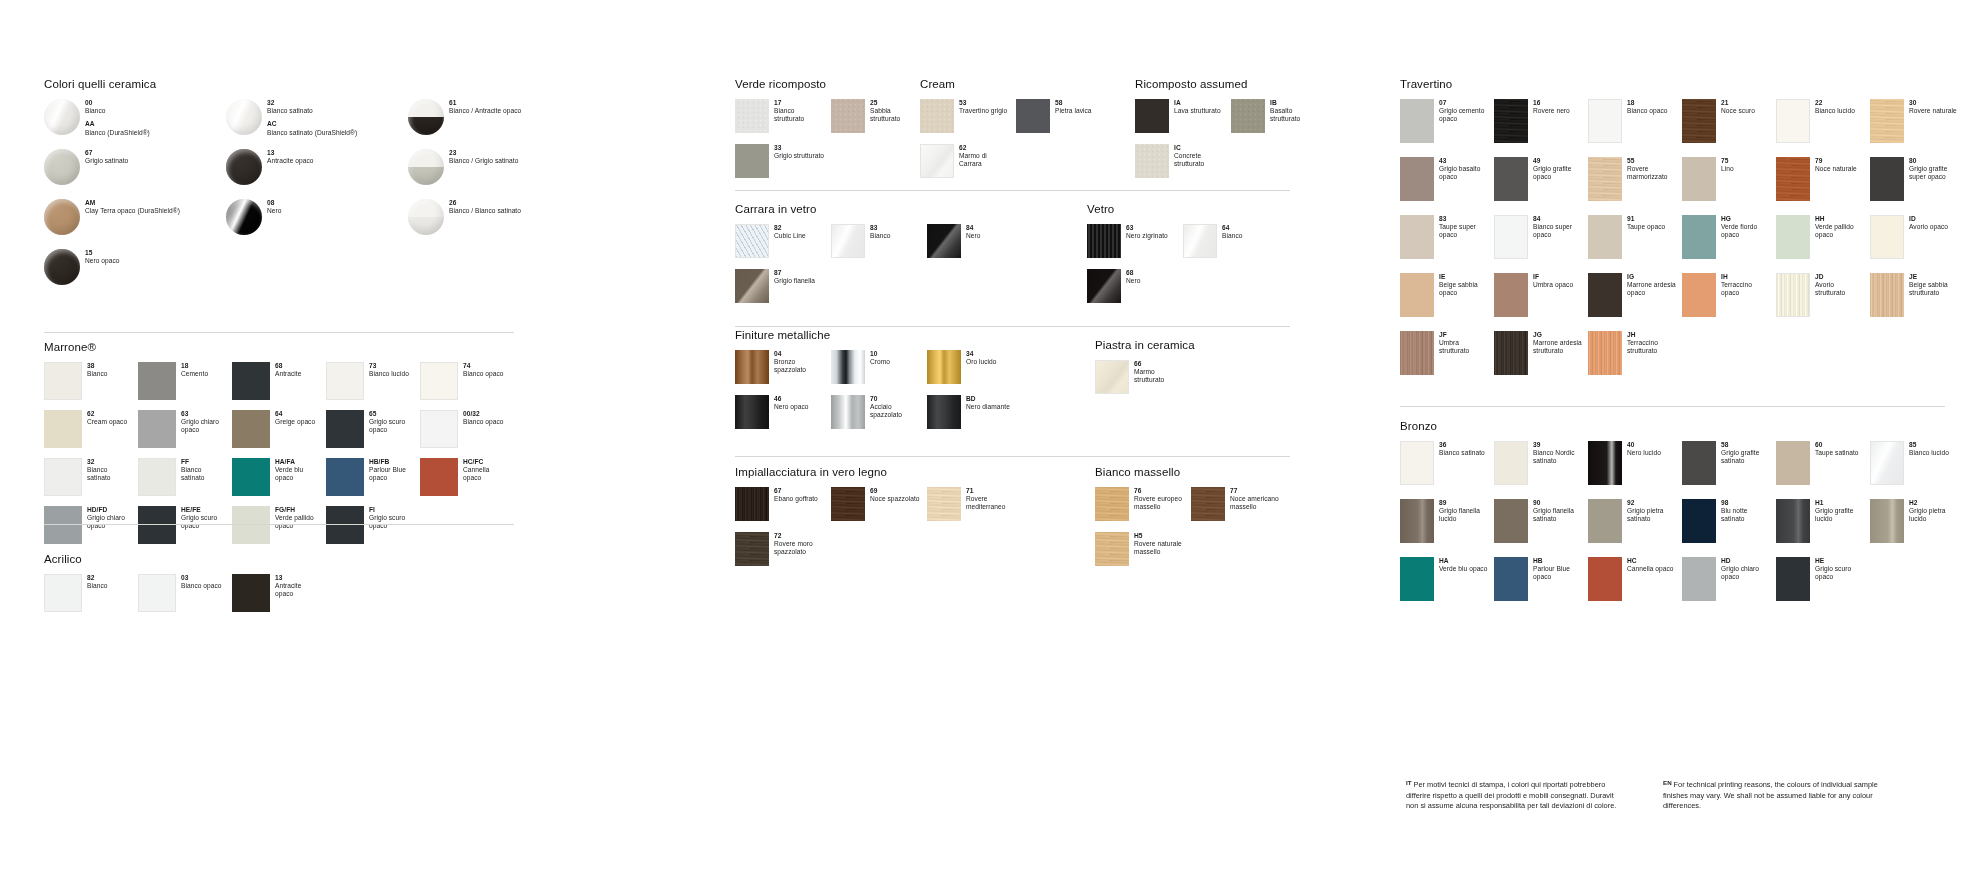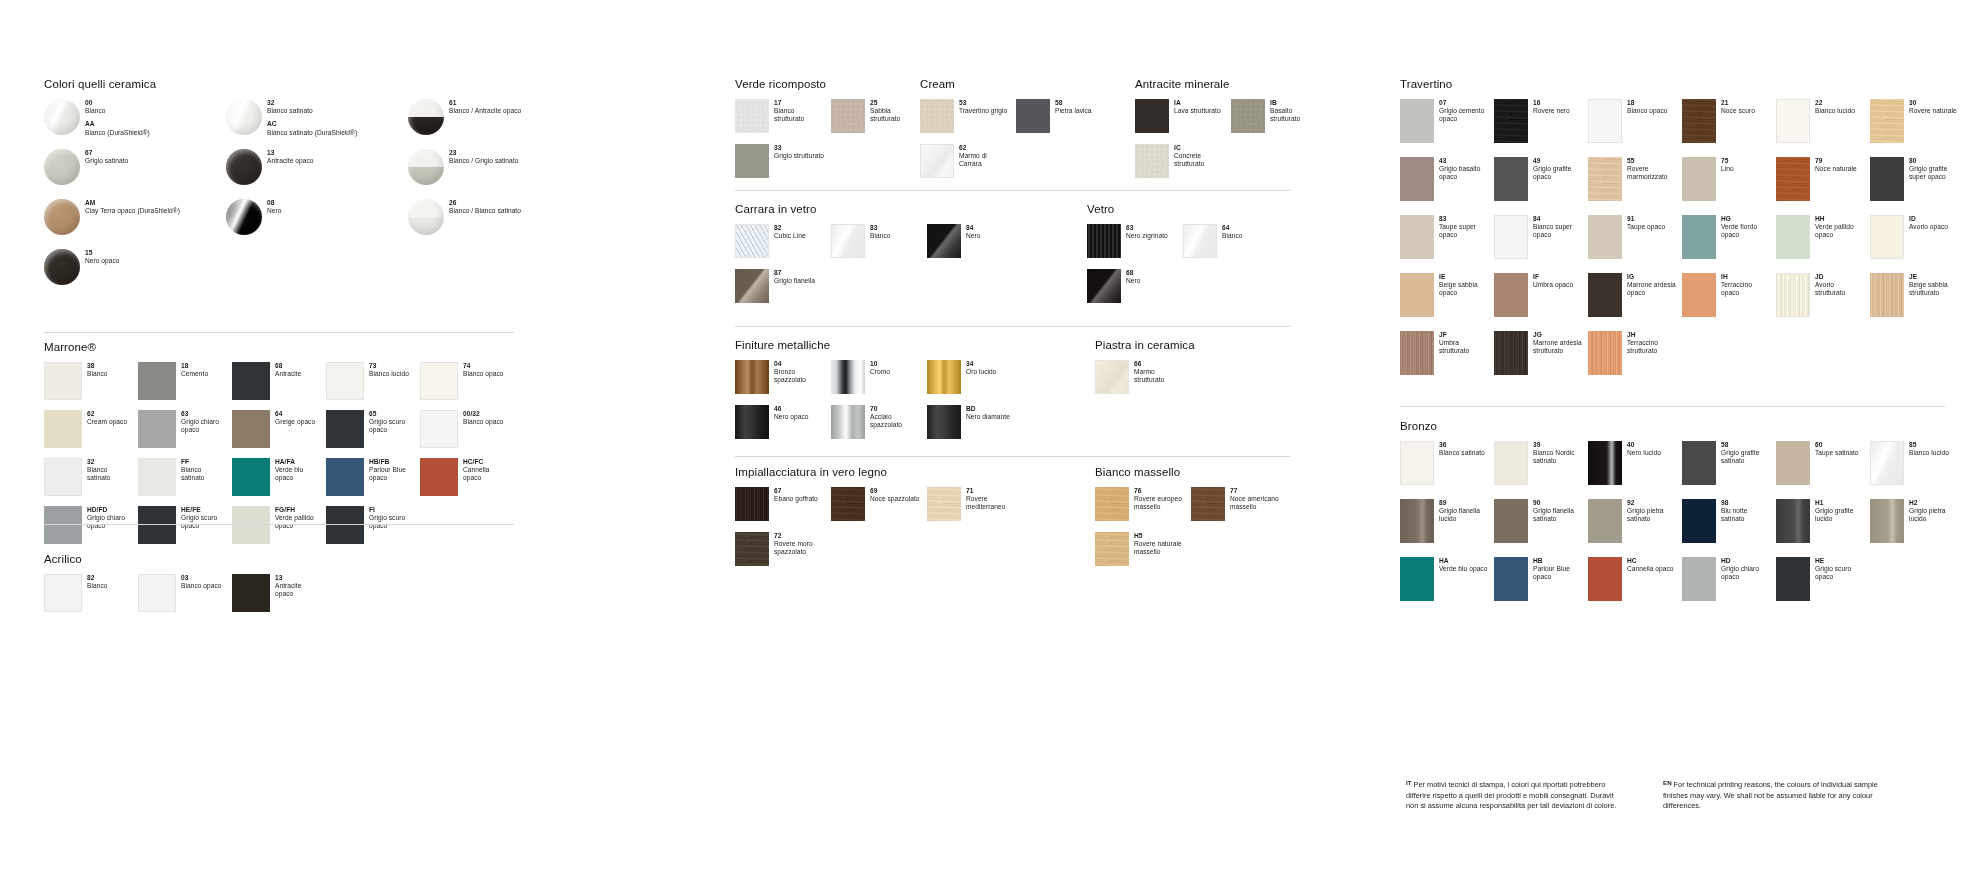--- a/index.html
+++ b/index.html
@@ -395,21 +395,21 @@
             <div class="sw square" style="width: 34px; height: 34px; background: linear-gradient(128deg, rgb(250, 250, 248) 0%, rgb(241, 241, 239) 40%, rgb(234, 234, 232) 58%, rgb(247, 247, 245) 74%, rgb(241, 241, 239) 100%); border: 1px solid rgb(228, 228, 226);"></div>
             <div class="lbl" style="width: 56px;">
               <span class="code">62</span>
               <span class="nm">Marmo di Carrara</span>
             </div>
           </div>
         </div>
     </div>
 
     <div class="section" style="position:absolute; left:400px; top:78px; width:195px;">
-      <div class="sec-title">Antracite minerale</div>
+      <div class="sec-title">Ricomposto assumed</div>
       <div class="grid" id="grid-ricomposto" style="width: 192px;">
           <div class="item" style="width: 96px; height: 45px;">
             <div class="sw square" style="width: 34px; height: 34px; background: radial-gradient(rgb(21, 15, 12) 14%, transparent 15%) 0px 0px / 4px 4px, radial-gradient(rgb(85, 79, 76) 12%, transparent 13%) 2px 2px / 4px 4px, rgb(51, 45, 42);"></div>
             <div class="lbl" style="width: 56px;">
               <span class="code">IA</span>
               <span class="nm">Lava strutturato</span>
             </div>
           </div>
           <div class="item" style="width: 96px; height: 45px;">
             <div class="sw square" style="width: 34px; height: 34px; background: radial-gradient(rgb(139, 135, 118) 12%, transparent 13%) 0px 0px / 5px 5px, radial-gradient(rgb(169, 165, 148) 12%, transparent 13%) 2px 3px / 5px 5px, rgb(153, 149, 132);"></div>
@@ -486,21 +486,21 @@
             <div class="lbl" style="width: 56px;">
               <span class="code">68</span>
               <span class="nm">Nero</span>
             </div>
           </div>
         </div>
     </div>
 
     <div class="hr" style="position:absolute; left:0; top:326px; width:555px;"></div>
 
-    <div class="section" style="position:absolute; left:0; top:339px; width:290px;">
+    <div class="section" style="position:absolute; left:0; top:329px; width:290px;">
       <div class="sec-title">Finiture metalliche</div>
       <div class="grid" id="grid-metalliche" style="width: 288px;">
           <div class="item" style="width: 96px; height: 45px;">
             <div class="sw square" style="width: 34px; height: 34px; background: linear-gradient(90deg, rgb(114, 66, 25) 0%, rgb(160, 112, 71) 22%, rgb(186, 138, 97) 38%, rgb(128, 80, 39) 50%, rgb(168, 120, 79) 66%, rgb(110, 62, 21) 100%);"></div>
             <div class="lbl" style="width: 56px;">
               <span class="code">04</span>
               <span class="nm">Bronzo spazzolato</span>
             </div>
           </div>
           <div class="item" style="width: 96px; height: 45px;">

